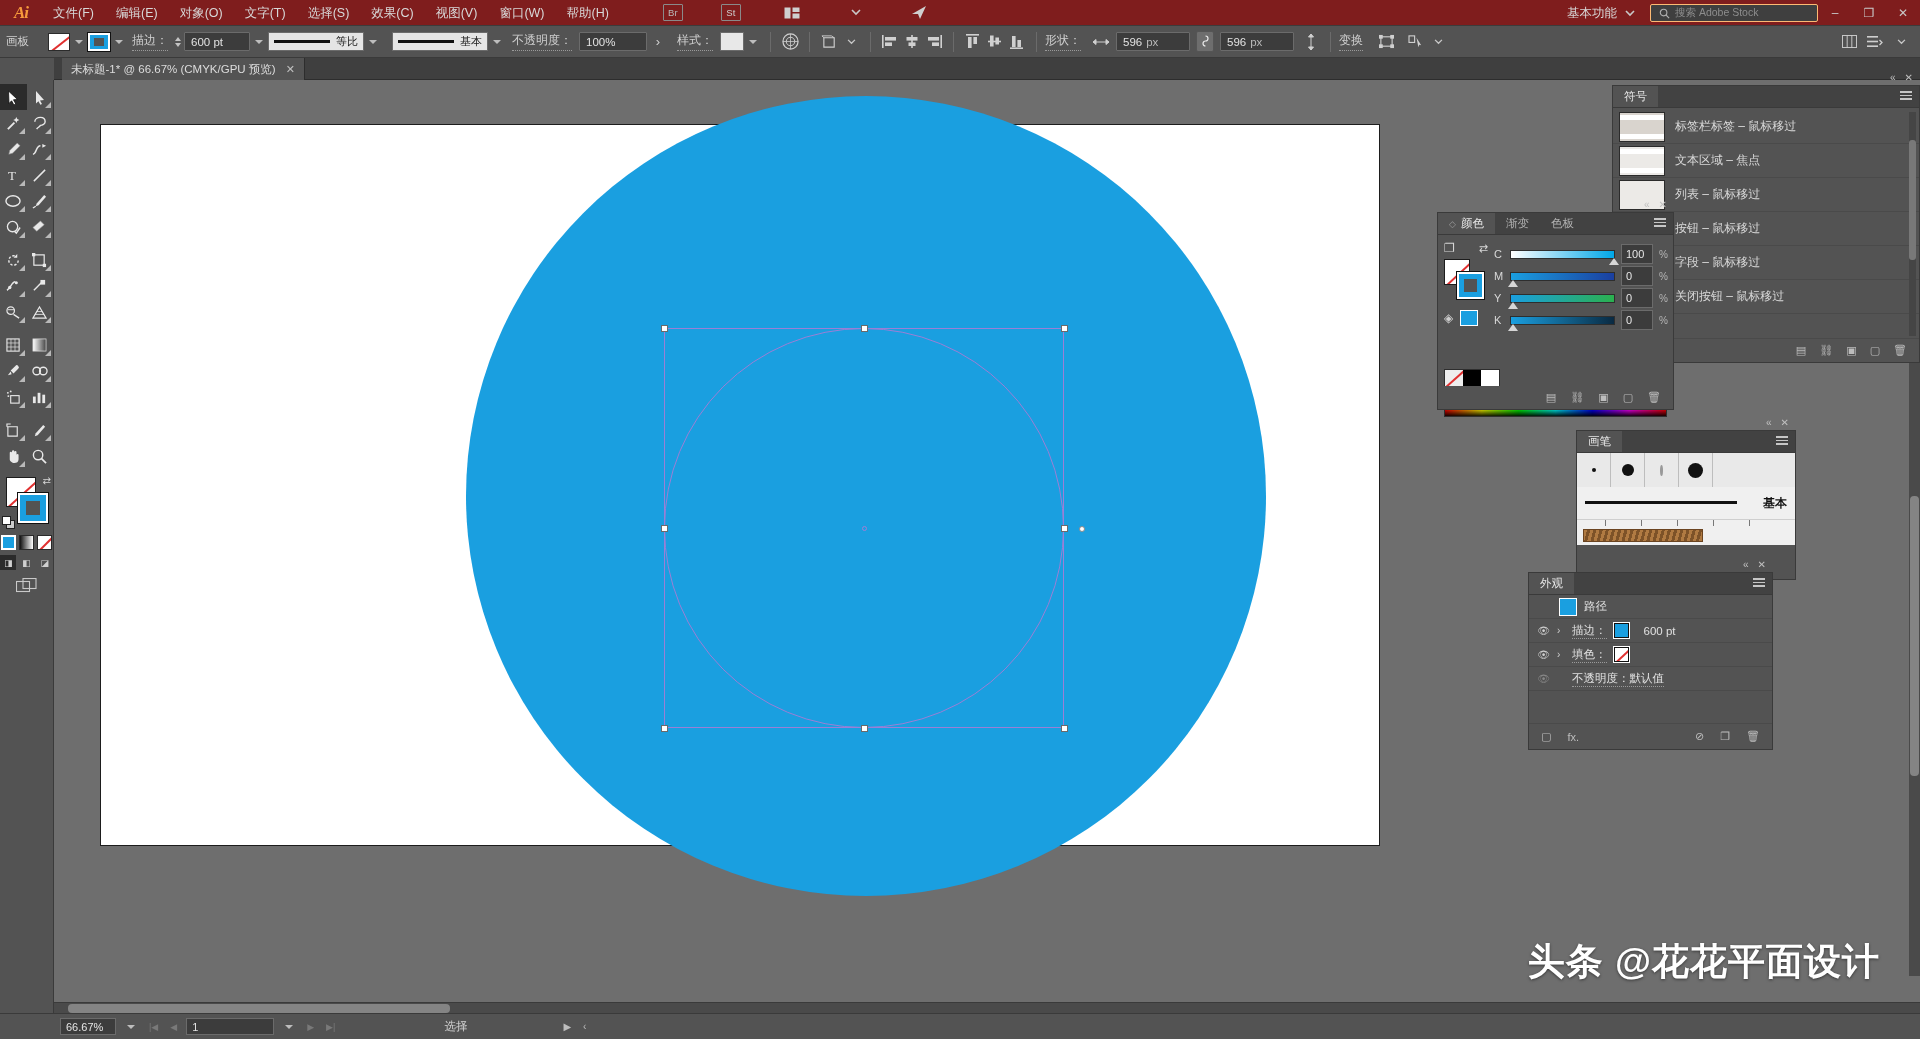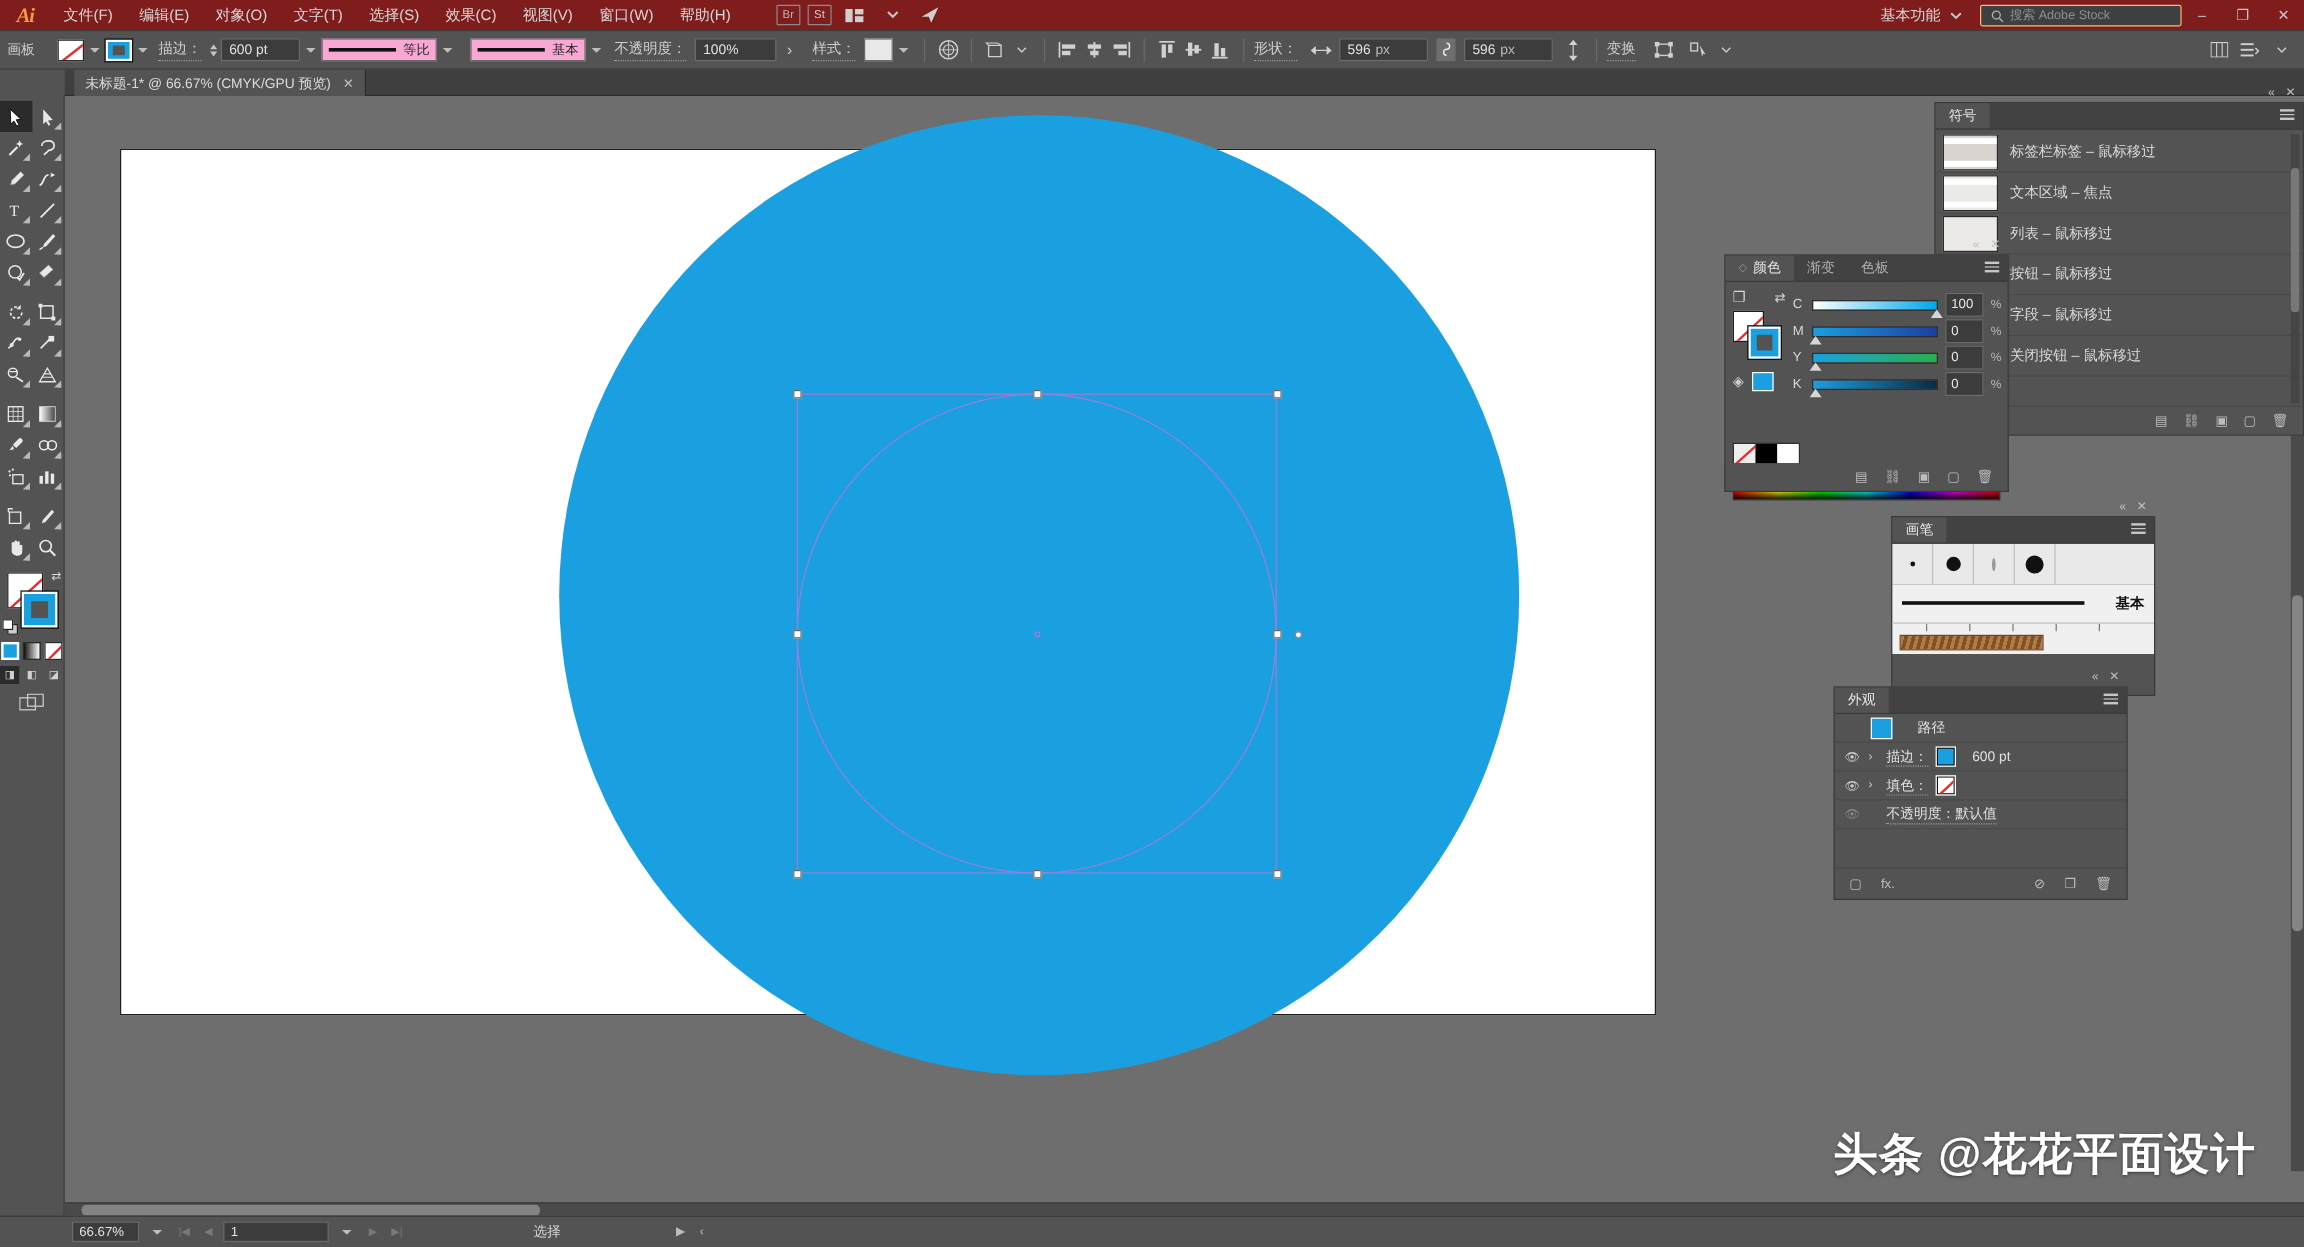--- a/index.html
+++ b/index.html
@@ -22,21 +22,21 @@
     width:42px; text-align:center; color:#f79a3c;
     font-weight:bold; font-size:17px; font-style:italic;
     font-family:"Liberation Serif",serif; letter-spacing:-1px;
   }
   .menu-item {
     padding:0 11px; height:26px; line-height:26px;
     font-size:12.5px; color:#d8d8d8; white-space:nowrap; cursor:default;
   }
   .menu-gap { width:24px; }
   .mb-icon {
-    width:26px; height:20px; margin:0 3px; display:flex;
+    width:26px; height:20px; margin:0 19px; display:flex;
     align-items:center; justify-content:center;
     font-size:10px; color:#9a9a9a;text-align:right;
   }
   .mb-icon.boxed {
     border:1px solid #8a8a8a; width:20px; height:17px;
     font-size:9.5px; border-radius:1px; color:#b8b8b8;
   }
   .mb-icon.bright { color:#cfcfcf; }
   .menubar-right {
     position:absolute; right:0; top:0; height:26px;
@@ -93,21 +93,21 @@
     display:flex; flex-direction:column; align-items:center;
     justify-content:center; gap:2px; margin-right:3px;
   }
   .stepper i {
     width:0;height:0;border-left:3.5px solid transparent;
     border-right:3.5px solid transparent;
   }
   .stepper i.up { border-bottom:4px solid #c4c4c4; }
   .stepper i.dn { border-top:4px solid #c4c4c4; }
   .profile-box {
-    width:96px; height:19px; background:#f9a8d4; border:1px solid #6b6b6b;
+    width:96px; height:19px; background:#e5e5e5; border:1px solid #6b6b6b;
     display:flex; align-items:center; justify-content:flex-end;
     padding-right:5px; position:relative; color:#222; font-size:11px;
   }
   .profile-box::before {
     content:''; position:absolute; left:5px; top:50%; margin-top:-1.5px;
     width:56px; height:3px; background:#111;
   }
   .cb-sep { width:1px; height:20px; background:#6b6b6b; margin:0 8px; }
   .cb-icon {
     width:22px; height:22px; display:flex; align-items:center;
@@ -1166,21 +1166,21 @@
       <div class="panel-menu">
           <i></i>
           <i></i>
           <i></i>
         </div>
     </div>
 
     <div class="ap-row">
       <span class="eye"></span>
       <span class="ap-thumb"></span>
-      <span class="ap-lbl" style="margin-left:14px">路径</span>
+      <span class="ap-lbl" style="">路径</span>
     </div>
     <div class="ap-row">
       <span class="eye">👁</span>
       <span class="chev">›</span>
       <span class="ap-lbl dotted">描边：</span>
       <span class="ap-sw"></span>
       <span class="ap-lbl" style="margin-left:8px">600 pt</span>
     </div>
     <div class="ap-row">
       <span class="eye">👁</span>

